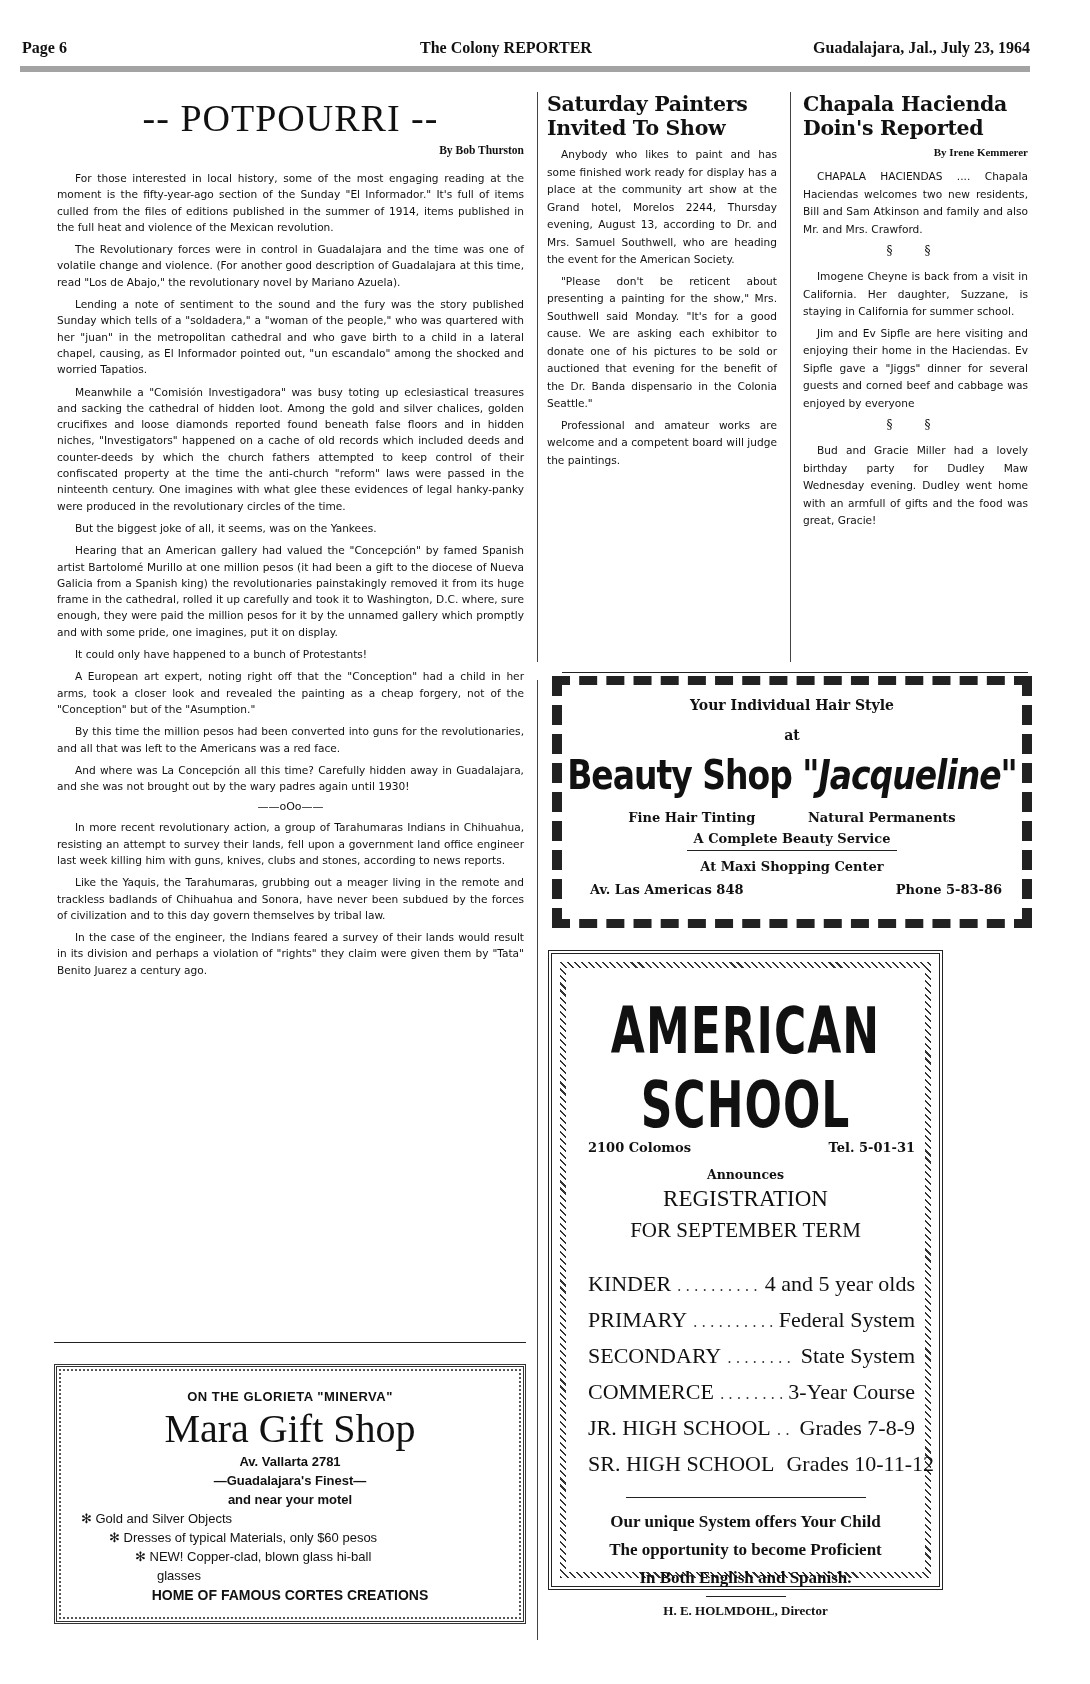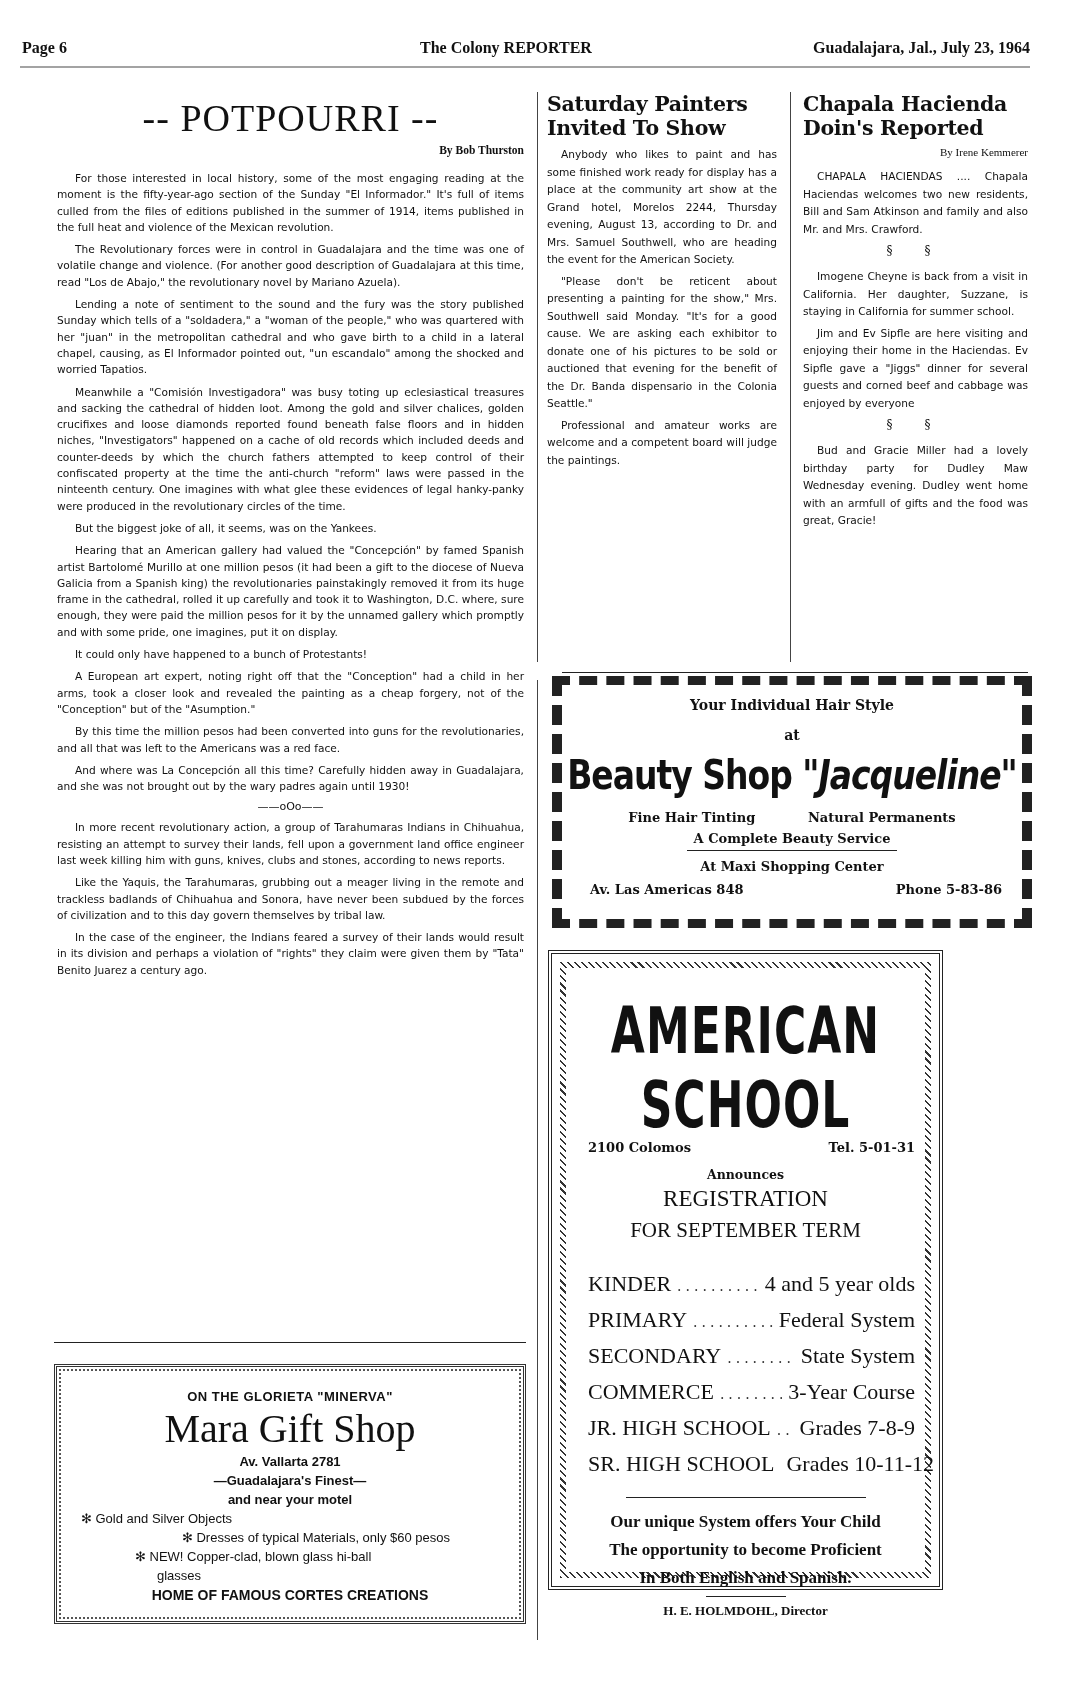--- a/index.html
+++ b/index.html
@@ -1,18 +1,18 @@
 <!DOCTYPE html>
 <html><head>
 <meta charset="utf-8">
 <style>
   html, body { margin: 0; padding: 0; background: #ffffff; }
   body { width: 1090px; height: 1684px; position: relative; overflow: hidden; color: #111; font-family: "DejaVu Sans", sans-serif; }
 
-  .masthead { position: absolute; left: 20px; top: 28px; width: 1010px; height: 38px; border-bottom: 2px solid #a3a3a3; font-family: "Liberation Serif", serif; font-weight: bold; font-size: 16px; }
+  .masthead { position: absolute; left: 20px; top: 28px; width: 1010px; height: 38px; border-bottom: 6px solid #a3a3a3; font-family: "Liberation Serif", serif; font-weight: bold; font-size: 16px; }
   .masthead span { position: absolute; top: 11px; }
   .mh-left { left: 2px; }
   .mh-center { left: 400px; }
   .mh-right { right: 0; }
 
   
   .col-left { position: absolute; left: 57px; top: 90px; width: 467px; }
   .potpourri-title { text-align: center; font-family: "Liberation Serif", serif; font-size: 38px; letter-spacing: 1px; margin: 6px 0 4px; }
   .byline { text-align: right; font-family: "Liberation Serif", serif; font-weight: bold; font-size: 11.5px; margin: 0 0 14px; }
   .article p { margin: 0 0 6px; font-size: 10.6px; line-height: 16.3px; text-align: justify; text-indent: 18px; }
@@ -20,32 +20,32 @@
 
   .rule { position: absolute; height: 0; border-top: 1.5px solid #222; }
 
   
   .mara-ad { position: absolute; left: 54px; top: 1364px; width: 466px; height: 254px; border: 3px double #333; outline: 2px dotted #555; outline-offset: -7px; font-family: "Liberation Sans", sans-serif; text-align: center; }
   .mara-ad .l1 { font-weight: bold; font-size: 13px; margin-top: 22px; letter-spacing: 0.5px; }
   .mara-ad .name { font-family: "Liberation Serif", serif; font-size: 40px; line-height: 46px; margin-top: 2px; }
   .mara-ad .addr, .mara-ad .fin, .mara-ad .motel { font-weight: bold; font-size: 13px; line-height: 19px; }
   .mara-ad .items { text-align: left; font-weight: normal; font-size: 13px; line-height: 19px; }
   .mara-ad .items div:nth-child(1) { padding-left: 24px; }
-  .mara-ad .items div:nth-child(2) { padding-left: 52px; text-align: center; }
+  .mara-ad .items div:nth-child(2) { padding-left: 52px; }
   .mara-ad .items div:nth-child(3) { padding-left: 78px; }
   .mara-ad .items div:nth-child(4) { padding-left: 100px; }
   .mara-ad .home { font-weight: bold; font-size: 14px; margin-top: 2px; }
 
   .col-divider { position: absolute; width: 0; border-left: 1px solid #444; }
 
   
   .col-mid { position: absolute; left: 547px; top: 92px; width: 230px; }
   .col-right { position: absolute; left: 803px; top: 92px; width: 225px; }
   .headline { font-family: "DejaVu Serif", serif; font-weight: bold; font-size: 20.5px; line-height: 24px; margin: 0 0 6px; letter-spacing: -0.3px; }
-  .side-by { text-align: right; font-family: "Liberation Serif", serif; font-weight: normal; font-size: 11px; margin: 2px 0 10px; }
+  .side-by { text-align: right; font-family: "Liberation Serif", serif; font-weight: bold; font-size: 11px; margin: 2px 0 10px; }
   .small-article p { margin: 0 0 4px; font-size: 10.6px; line-height: 17.5px; text-align: justify; text-indent: 14px; }
   .section-mark { text-align: center; font-family: "DejaVu Serif", serif; font-size: 12px; margin: 6px 0 10px; letter-spacing: 14px; }
 
   
   .beauty-ad { position: absolute; left: 552px; top: 676px; width: 480px; height: 252px; font-family: "Liberation Sans", sans-serif; text-align: center; border-top: 9px dashed #222; border-bottom: 9px dashed #222; border-left: 10px dashed #222; border-right: 10px dashed #222; box-sizing: border-box; }
   .beauty-ad .l1 { font-family: "DejaVu Serif", serif; font-weight: bold; font-size: 14px; margin-top: 12px; }
   .beauty-ad .at { font-family: "DejaVu Serif", serif; font-weight: bold; font-size: 14px; margin-top: 14px; }
   .beauty-ad .name { font-family: "DejaVu Sans", sans-serif; font-weight: bold; font-size: 33px; margin-top: 12px; letter-spacing: -1px; transform: scaleY(1.25); }
   .beauty-ad .name i { font-style: italic; }
   .beauty-ad .row2 { display: flex; justify-content: space-around; font-family: "DejaVu Serif", serif; font-weight: bold; font-size: 13px; margin-top: 16px; padding: 0 40px; }

